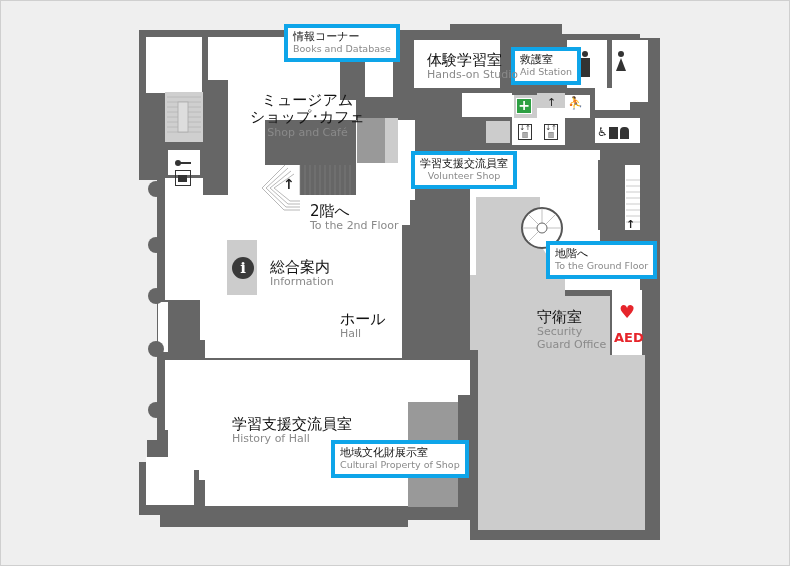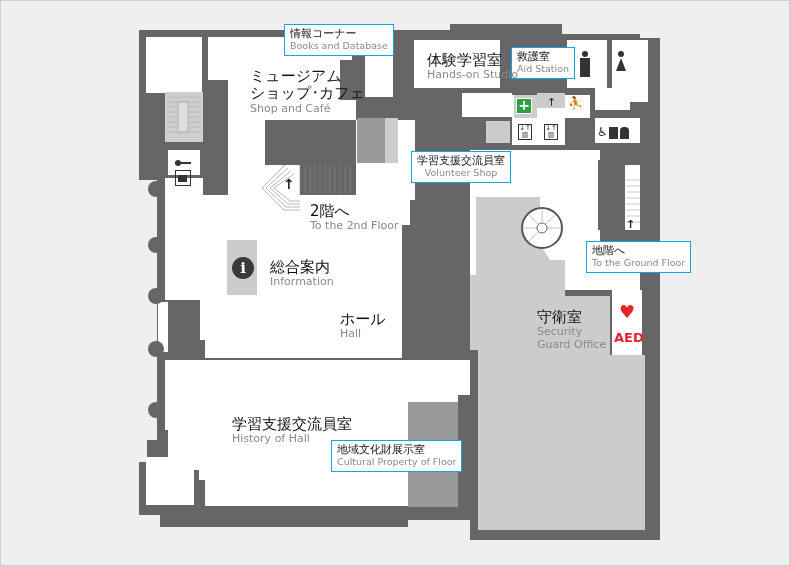--- a/index.html
+++ b/index.html
@@ -2,21 +2,21 @@
 <html><head>
 <meta charset="utf-8">
 <style>
   html,body{margin:0;padding:0;}
   body{width:790px;height:566px;background:#efefef;position:relative;overflow:hidden;font-family:"DejaVu Sans","Liberation Sans",sans-serif;}
   .frame{position:absolute;left:0;top:0;width:788px;height:564px;border:1px solid #cfcfcf;}
   svg.plan{position:absolute;left:0;top:0;}
   .lbl{position:absolute;line-height:1.15;white-space:nowrap;}
   .lbl .ja{display:block;font-size:15px;color:#111;}
   .lbl .en{display:block;font-size:11px;color:#8a8a8a;}
-  .callout{position:absolute;background:#fff;border:1px solid #0ea5e9;padding:2px 5px 3px 5px;white-space:nowrap;line-height:1.2;}
+  .callout{position:absolute;background:#fff;border:4px solid #0ea5e9;padding:2px 5px 3px 5px;white-space:nowrap;line-height:1.2;}
   .callout .ja{display:block;font-size:11px;color:#111;}
   .callout .en{display:block;font-size:9.5px;color:#8a8a8a;}
 </style>
 </head>
 <body>
 
 <div class="frame"></div>
 
 <svg class="plan" width="790" height="566" viewBox="0 0 790 566">
 
@@ -162,30 +162,30 @@
   <span class="en">Books and Database</span>
 </div>
 <div class="callout" style="left:511px;top:47px;">
   <span class="ja">救護室</span>
   <span class="en">Aid Station</span>
 </div>
 <div class="callout" style="left:411px;top:151px;text-align:center;">
   <span class="ja">学習支援交流員室</span>
   <span class="en">Volunteer Shop</span>
 </div>
-<div class="callout" style="left:546px;top:241px;margin-left:40px;">
+<div class="callout" style="left:546px;top:241px;">
   <span class="ja">地階へ</span>
   <span class="en">To the Ground Floor</span>
 </div>
 <div class="callout" style="left:331px;top:440px;">
   <span class="ja">地域文化財展示室</span>
-  <span class="en">Cultural Property of Floor</span>
-</div>
-
-<div class="lbl" style="left:250px;top:68px;">
+  <span class="en">Cultural Property of Shop</span>
+</div>
+
+<div class="lbl" style="left:250px;top:92px;text-align:center;">
   <span class="ja">ミュージアム</span>
   <span class="ja">ショップ･カフェ</span>
   <span class="en">Shop and Café</span>
 </div>
 <div class="lbl" style="left:427px;top:52px;">
   <span class="ja">体験学習室</span>
   <span class="en">Hands-on Studio</span>
 </div>
 <div class="lbl" style="left:310px;top:203px;">
   <span class="ja">2階へ</span>

